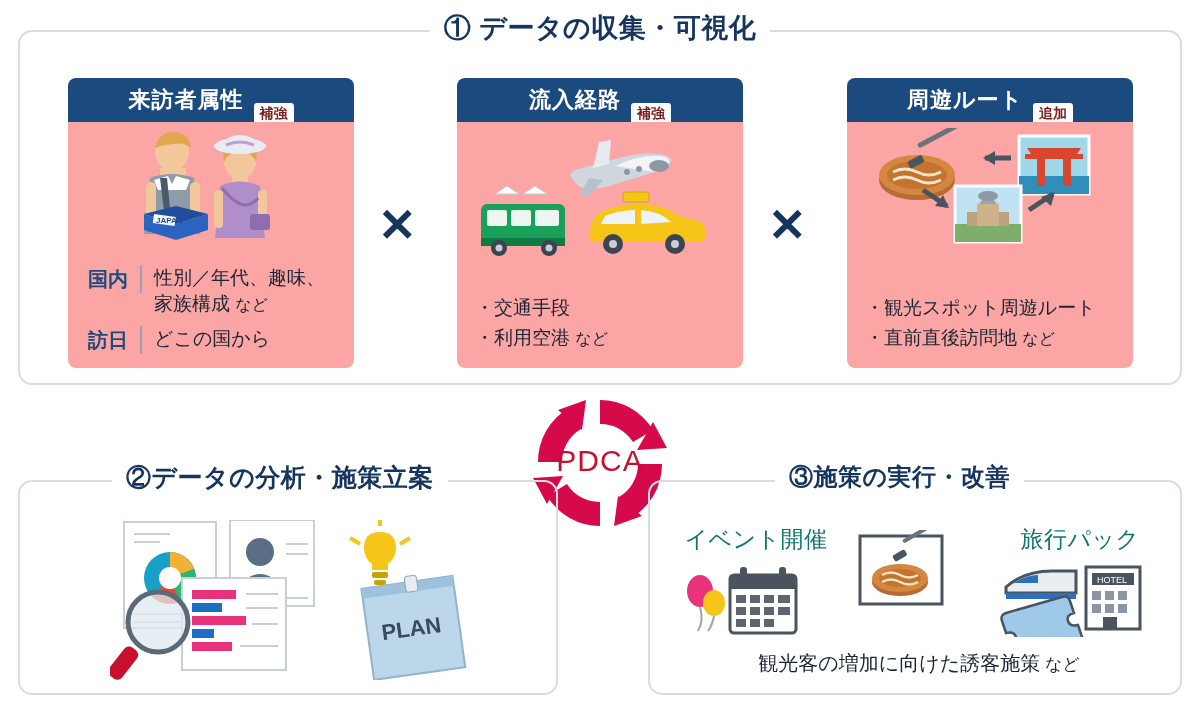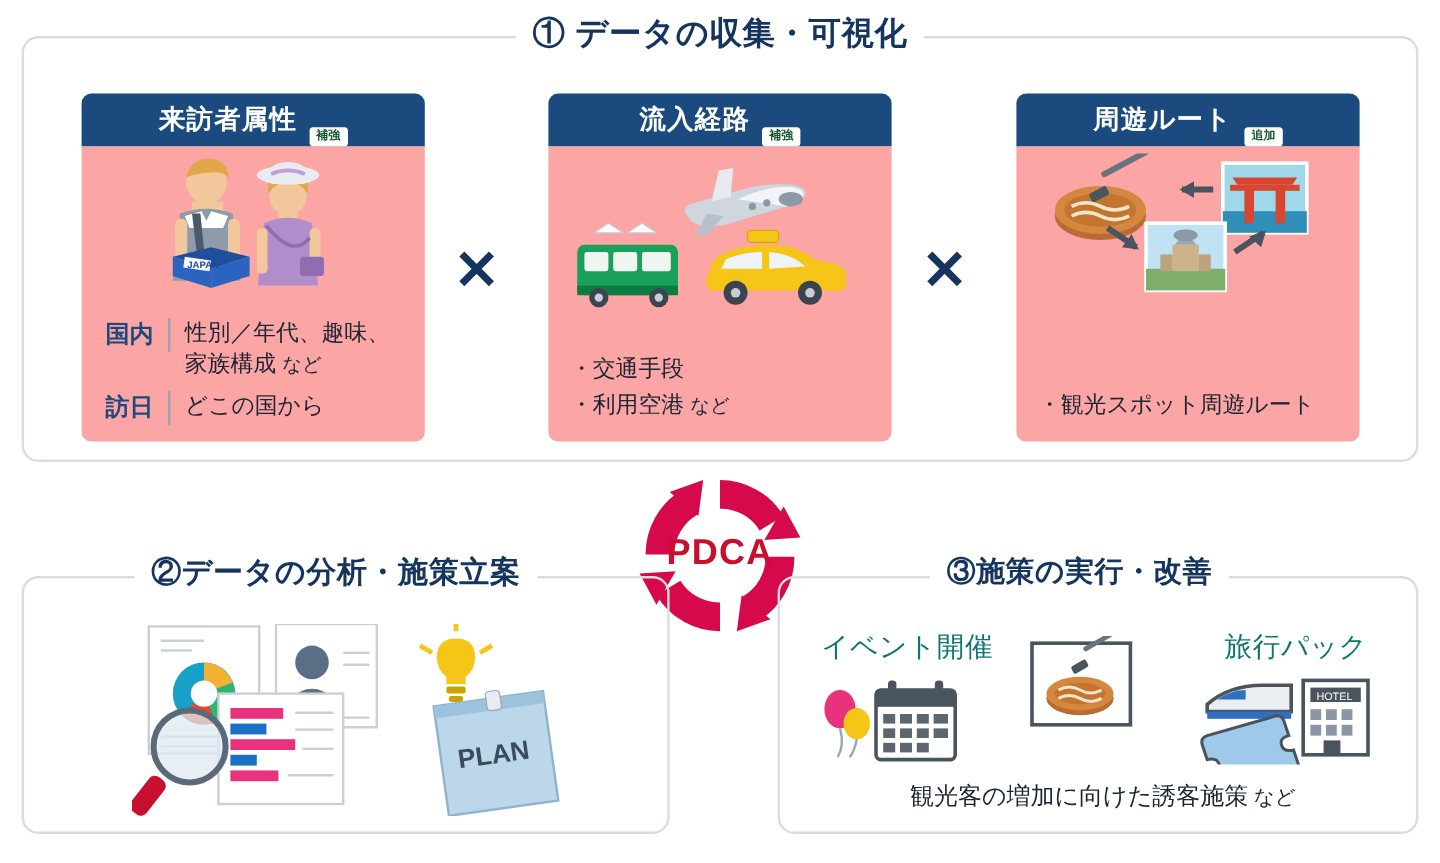--- a/index.html
+++ b/index.html
@@ -68,23 +68,23 @@
     justify-content: center;
     gap: 10px;
     color: #ffffff;
   }
   .card-head .ttl {
     font-size: 22px;
     font-weight: bold;
     letter-spacing: 1px;
   }
   .tag {
-    font-size: 10px;
+    font-size: 14px;
     background: #ffffff;
-    color: #14532d;
+    color: #7f1d1d;
     border-radius: 3px;
     padding: 2px 6px;
     font-weight: bold;
     line-height: 1.2;
     margin-top: 27px;
   }
   .card-body {
     height: 246px;
     background: #fca5a5;
     border-radius: 0 0 8px 8px;
@@ -147,21 +147,21 @@
     top: 388px;
     width: 160px;
     height: 150px;
   }
   .pdca .label {
     position: absolute;
     left: 0; top: 56px;
     width: 160px;
     text-align: center;
     font-size: 30px;
-    font-weight: bold;
+    font-weight: normal;
     color: #c8102e;
     letter-spacing: 1px;
   }
 
   
   .sec2-art {
     position: absolute;
     left: 110px;
     top: 520px;
     width: 380px;
@@ -351,20 +351,21 @@
           <path d="M140 30 l-26 0" stroke="#4a545f" stroke-width="5" fill="none"></path>
           <path d="M112 30 l12 -7 v14z" fill="#4a545f"></path>
           <path d="M52 62 l24 16" stroke="#4a545f" stroke-width="5" fill="none"></path>
           <path d="M78 80 l-14 -2 l8 -11z" fill="#4a545f"></path>
           <path d="M158 82 l24 -16" stroke="#4a545f" stroke-width="5" fill="none"></path>
           <path d="M184 64 l-4 14 l-10 -9z" fill="#4a545f"></path>
         </svg>
       </span>
       <div class="bullets">
         <div>・観光スポット周遊ルート</div>
+        <div>・直前直後訪問地 <span class="small">など</span></div>
       </div>
     </div>
   </div>
 
   <div class="pdca">
     <svg width="160" height="150" viewBox="0 0 160 150">
       <g fill="#d6094a">
         <path d="M80 12 a62 62 0 0 1 53 30 l-20 12 a38 38 0 0 0 -33 -18z"></path>
         <path d="M133 34 l14 26 l-30 2z"></path>
         <path d="M142 76 a62 62 0 0 1 -31 54 l-12 -21 a38 38 0 0 0 19 -33z"></path>

